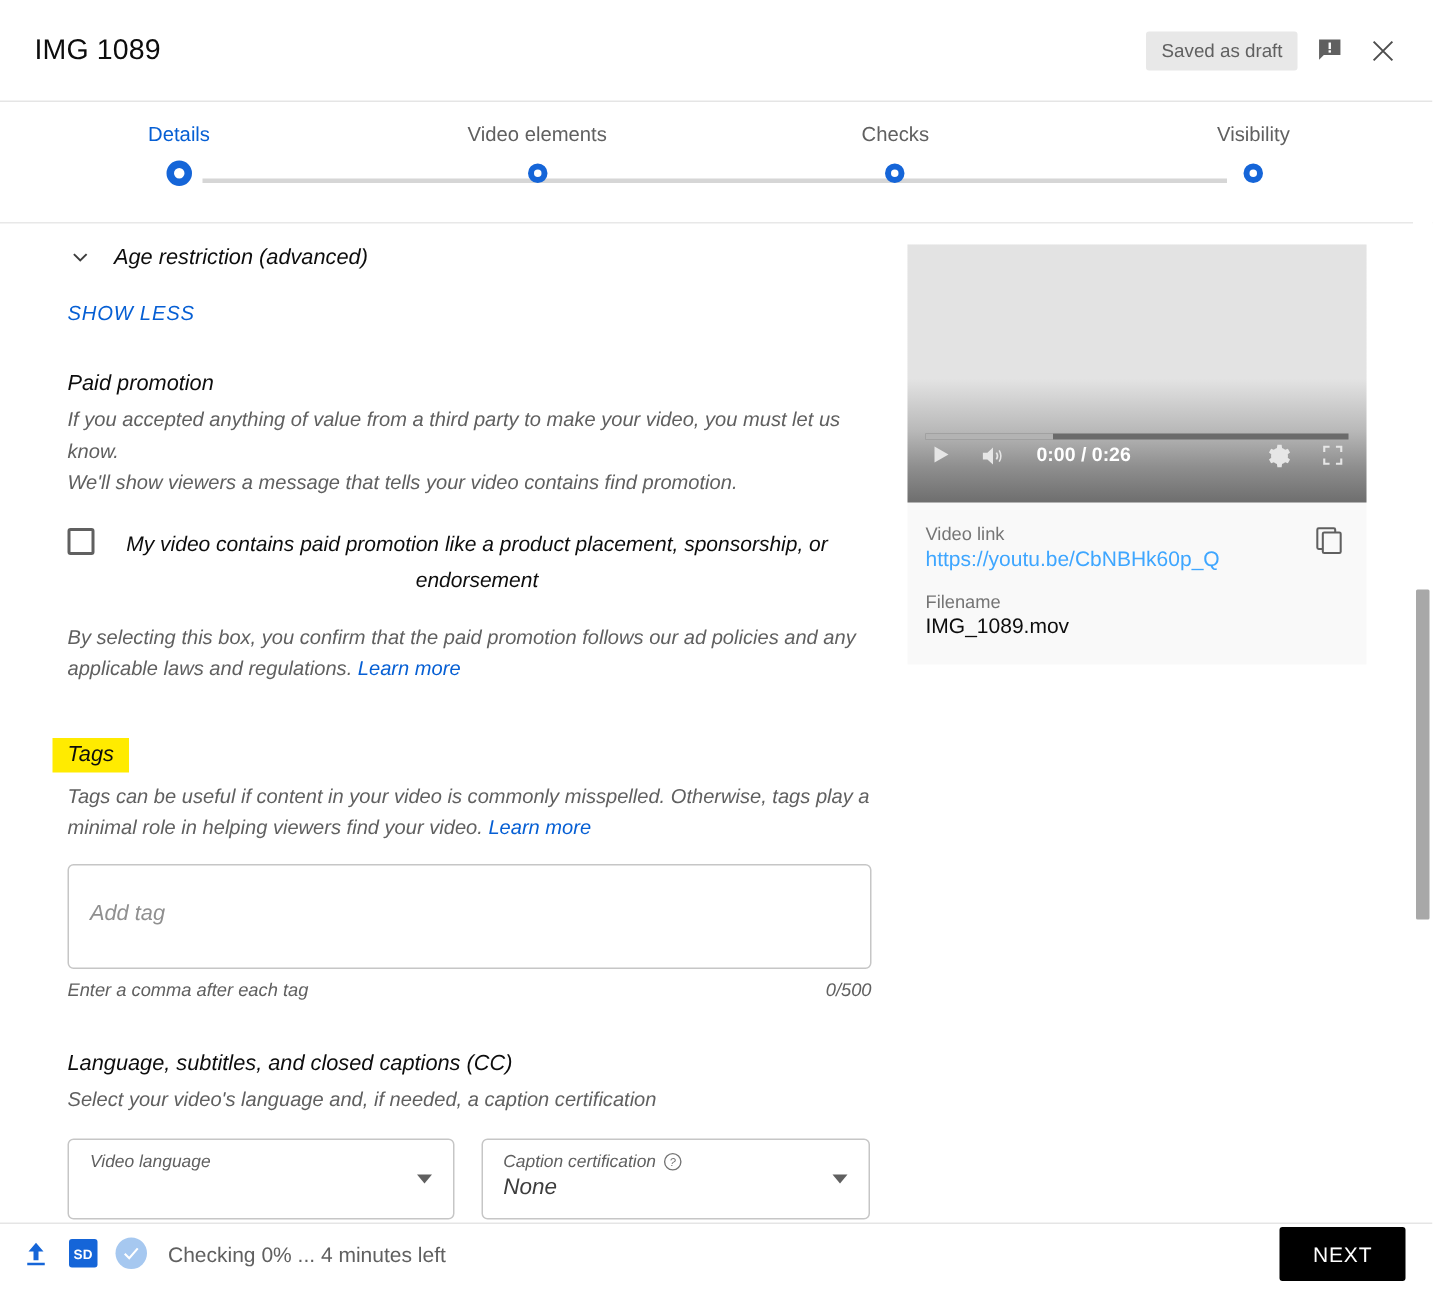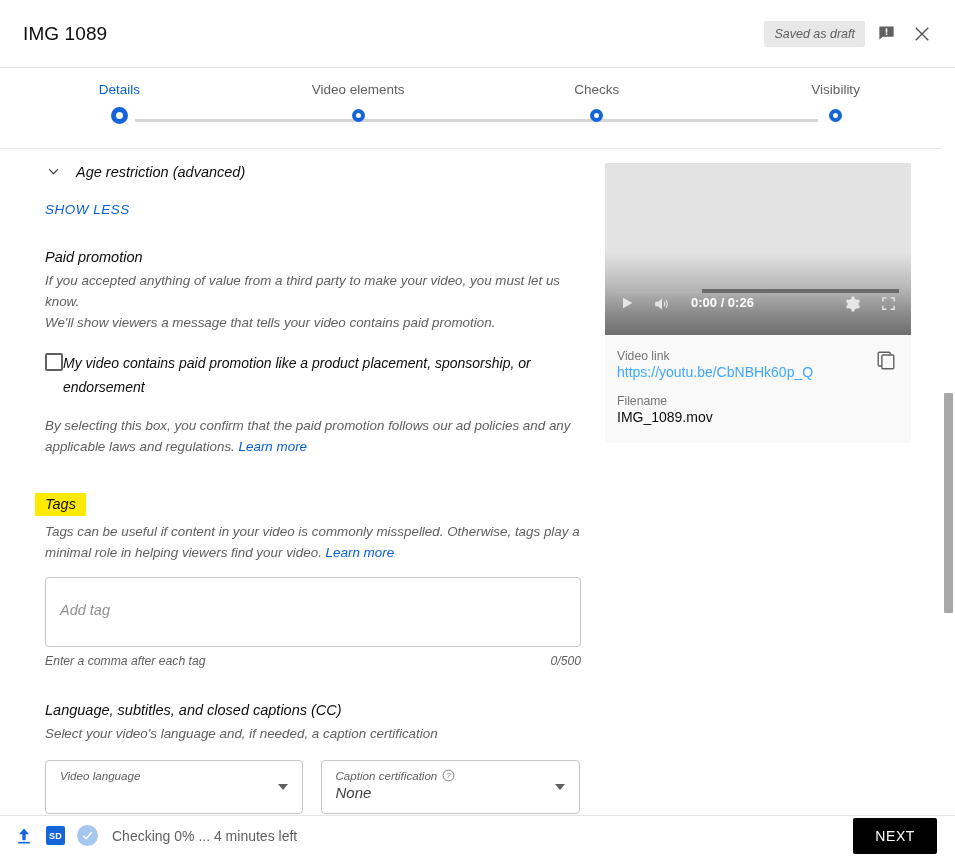--- a/index.html
+++ b/index.html
@@ -21,21 +21,21 @@
     border-bottom: 1px solid #e5e5e5;
   }
   .dialog-title {
     font-size: 19px;
     font-weight: 400;
     color: #0d0d0d;
     letter-spacing: .1px;
   }
   .header-right {
     margin-left: auto;
-    display: flex; align-items: center; gap: 6px; font-style: italic;
+    display: flex; align-items: center; gap: 6px;
   }
   .draft-chip {
     background: #e8e8e8;
     color: #606060;
     font-size: 12.5px;
     padding: 6px 10px;
     border-radius: 2px;
     white-space: nowrap;
   }
   .icon-btn {
@@ -150,20 +150,21 @@
     color: #065fd4;
     text-decoration: none;
     cursor: pointer;
   }
 
   .checkbox-row {
     display: flex;
     align-items: flex-start;
     margin-top: 18px;
     margin-bottom: 16px;
+    text-align: center;
   }
   .checkbox {
     width: 18px; height: 18px;
     border: 2px solid #606060;
     border-radius: 2px;
     flex-shrink: 0;
     margin-top: 2px;
     cursor: pointer;
     background: #fff;
   }
@@ -436,21 +437,21 @@
         <span class="collapsible-title">Age restriction (advanced)</span>
       </div>
 
       <div class="show-less">SHOW LESS</div>
 
       
       <div>
         <div class="section-title">Paid promotion</div>
         <div class="section-desc">
           <span>If you accepted anything of value from a third party to make your video, you must let us know.</span><br>
-          <span>We'll show viewers a message that tells your video contains paid promotion.</span>
+          <span>We'll show viewers a message that tells your video contains find promotion.</span>
         </div>
         <div class="checkbox-row">
           <div class="checkbox"></div>
           <div class="checkbox-label">My video contains paid promotion like a product placement, sponsorship, or endorsement</div>
         </div>
         <div class="section-desc">
           <span>By selecting this box, you confirm that the paid promotion follows our ad policies and any applicable laws and regulations.</span>
           <span class="inline-link">Learn more</span>
         </div>
       </div>

